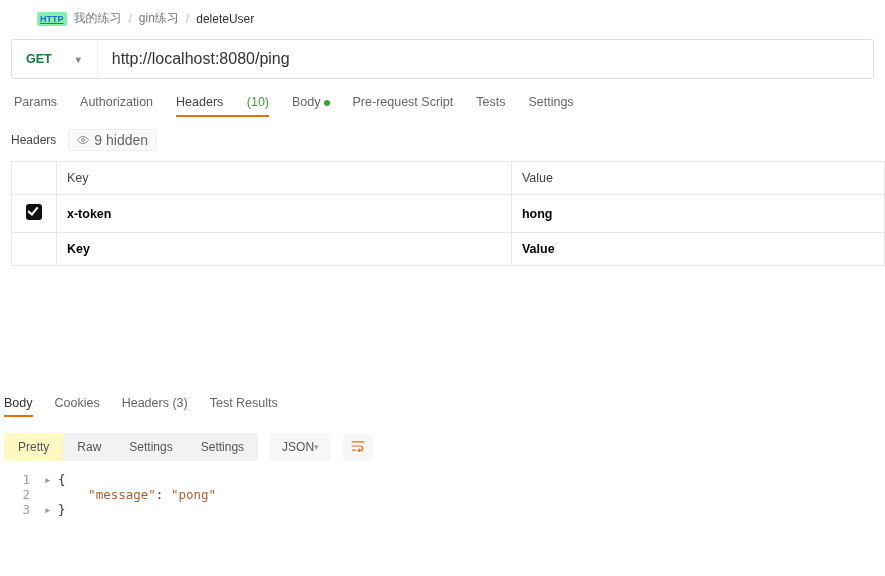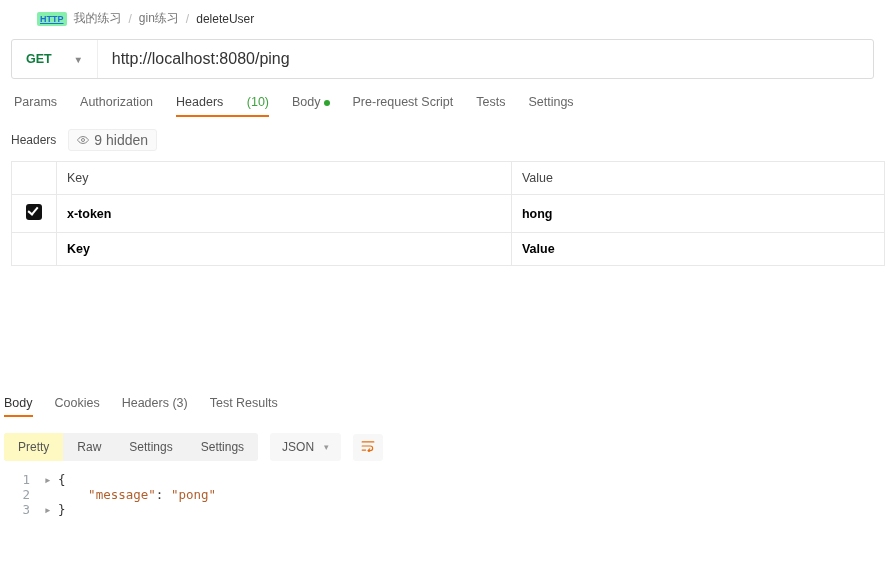--- a/index.html
+++ b/index.html
@@ -35,21 +35,21 @@
   .placeholder { color:#b0b0b0; }
   
   .resp-tabs { display:flex; gap:22px; padding:0 4px 6px 4px; margin-top:130px; font-size:12.5px; color:#666; border-bottom:1px solid transparent; }
   .resp-tabs .tab { cursor:pointer; padding-bottom:5px; }
   .resp-tabs .tab.active { color:#333; border-bottom:2px solid #e86e0f; font-weight:500; }
   
   .view-row { display:flex; align-items:center; gap:12px; padding:9px 4px; }
   .view-group { display:flex; background:#f2f2f2; border-radius:3px; overflow:hidden; }
   .view-group .vb { padding:7px 14px; font-size:12px; color:#555; cursor:pointer; }
   .view-group .vb.active { background:#fef9c3; }
-  .fmt-sel { display:flex; align-items:center; gap:10px; background:#f7f7f7; border-radius:3px; padding:7px 12px; font-size:12px; color:#555; cursor:pointer; }
+  .fmt-sel { display:flex; align-items:center; background:#f7f7f7; border-radius:3px; padding:7px 12px; font-size:12px; color:#555; cursor:pointer; }
   .fmt-sel .chev { font-size:9px; color:#999; }
   .wrap-btn { background:#f7f7f7; border-radius:3px; padding:6px 8px; cursor:pointer; }
   .wrap-ico { width:14px; height:12px; color:#e86e0f; }
   
   .code { font-family:Consolas,Menlo,monospace; font-size:12.5px; padding:2px 0 0 0; }
   .code .line { display:flex; }
   .code .ln { width:44px; text-align:right; padding-right:14px; color:#9aa2a8; user-select:none; }
   .code .gut { width:14px; color:#999; }
   .code .txt { white-space:pre; }
   .s { color:#b25f2c; } .c { color:#333; }

